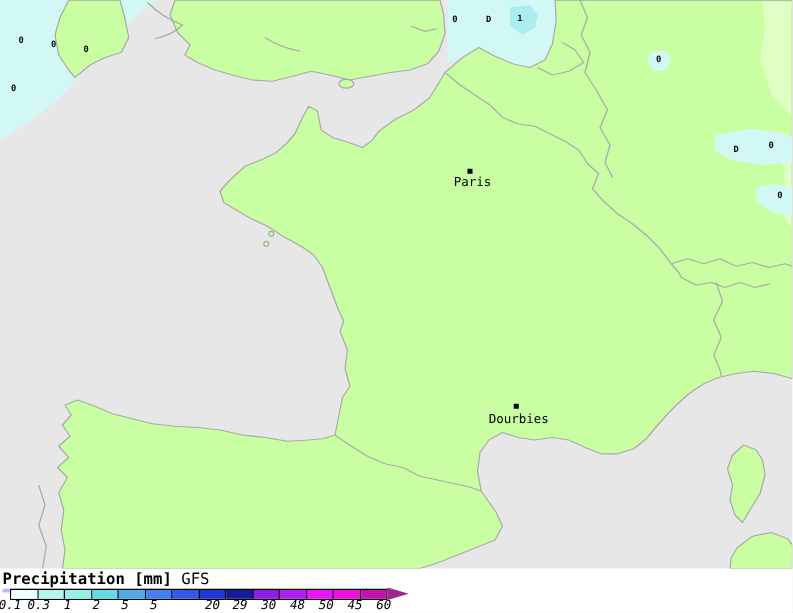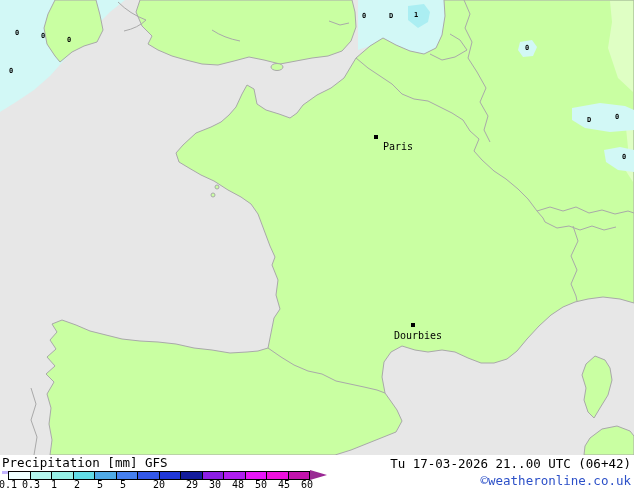--- a/index.html
+++ b/index.html
@@ -3,38 +3,38 @@
 <meta charset="utf-8">
 <style>
   html,body{margin:0;padding:0;background:#fff;}
   .screen{
     position:relative;width:634px;height:490px;overflow:hidden;background:#fff;
     font-family:"DejaVu Sans Mono","Liberation Mono",monospace;
   }
   .map-area{position:absolute;left:0;top:0;width:634px;height:455px;}
   .map-area svg{position:absolute;left:0;top:0;}
   .city-marker{position:absolute;transform:translate(-50%,-50%);width:4px;height:4px;background:#000;}
-  .city-label{position:absolute;transform:translateX(-50%);font-size:10px;line-height:10px;color:#000;white-space:nowrap;margin-left:20px;}
+  .city-label{position:absolute;transform:translateX(-50%);font-size:10px;line-height:10px;color:#000;white-space:nowrap;}
   .station-symbol{position:absolute;transform:translate(-50%,-50%);font-size:7px;line-height:7px;font-weight:bold;color:#000;}
   .legend-strip{position:absolute;left:0;top:455px;width:634px;height:35px;background:#fff;}
   .legend-title{position:absolute;left:2px;top:1px;font-size:12.5px;line-height:13px;color:#000;white-space:nowrap;}
-  .legend-title .underlined{border-bottom:3px solid #c4b5fd;padding-bottom:1px;}
+  .legend-title .underlined{border-bottom:3px solid #c4b5fd;padding-bottom:1px;font-weight:bold;}
   .colorbar{
     position:absolute;left:8px;top:16px;width:302px;height:9px;
     border:1px solid #000;box-sizing:border-box;display:flex;
   }
   .colorbar .seg{flex:1 1 auto;border-right:1px solid #000;}
   .colorbar .seg:last-child{border-right:none;}
   .colorbar-arrow{
     position:absolute;left:310px;top:15px;width:0;height:0;
     border-top:5.5px solid transparent;border-bottom:5.5px solid transparent;
     border-left:17px solid var(--arrow,#9a2894);
   }
   .scale-labels{position:absolute;left:0;top:25px;width:330px;height:10px;}
-  .scale-label{position:absolute;top:0;transform:translateX(-50%);font-size:10px;line-height:10px;color:#000;}
+  .scale-label{position:absolute;top:0;transform:translateX(-50%);font-size:10px;line-height:10px;color:#000;font-style:italic;}
   .footer-datetime{position:absolute;right:3px;top:2px;font-size:12.5px;line-height:13px;color:#000;white-space:nowrap;}
   .footer-copyright{position:absolute;right:3px;top:19px;font-size:12.5px;line-height:13px;color:var(--copyright,#2c50c8);white-space:nowrap;text-decoration:none;}
 </style>
 </head>
 <body>
 
 <div class="screen">
 
   <div class="map-area">
     <svg width="634" height="455" viewBox="0 0 634 455">
@@ -91,21 +91,21 @@
         <path d="M 604,150 L 620,147 L 634,150 L 634,172 L 618,170 L 606,162 Z"></path>
         <path d="M 520,42 L 532,40 L 537,47 L 533,56 L 523,57 L 518,50 Z"></path>
         <path fill="var(--precip-med)" d="M 408,6 L 424,4 L 430,12 L 428,22 L 418,28 L 408,20 Z"></path>
       </g>
     </svg>
 
     <div id="city-markers">
         <div class="city-marker" style="left: 376px; top: 137px;"></div>
         <div class="city-label" style="left: 378px; top: 142px;">Paris</div>
         <div class="city-marker" style="left: 413px; top: 325px;"></div>
-        <div class="city-label" style="left: 398px; top: 331px;">Dourbies</div>
+        <div class="city-label" style="left: 415px; top: 331px;">Dourbies</div>
       </div>
     <div id="station-symbols">
         <div class="station-symbol" style="left: 17px; top: 33px;">0</div>
         <div class="station-symbol" style="left: 43px; top: 36px;">0</div>
         <div class="station-symbol" style="left: 69px; top: 40px;">0</div>
         <div class="station-symbol" style="left: 11px; top: 71px;">0</div>
         <div class="station-symbol" style="left: 364px; top: 16px;">0</div>
         <div class="station-symbol" style="left: 391px; top: 16px;">D</div>
         <div class="station-symbol" style="left: 416px; top: 15px;">1</div>
         <div class="station-symbol" style="left: 527px; top: 48px;">0</div>
@@ -138,25 +138,23 @@
       </div>
     <div class="colorbar-arrow"></div>
     <div class="scale-labels" id="scale-labels">
         <div class="scale-label" style="left: 8px;">0.1</div>
         <div class="scale-label" style="left: 31px;">0.3</div>
         <div class="scale-label" style="left: 54px;">1</div>
         <div class="scale-label" style="left: 77px;">2</div>
         <div class="scale-label" style="left: 100px;">5</div>
         <div class="scale-label" style="left: 123px;">5</div>
         <div class="scale-label" style="left: 146px; margin-top: 32px;">15</div>
-        <div class="scale-label" style="left: 159px;">20</div>
+        <div class="scale-label" style="left: 170px;">20</div>
         <div class="scale-label" style="left: 192px;">29</div>
         <div class="scale-label" style="left: 215px;">30</div>
         <div class="scale-label" style="left: 238px;">48</div>
         <div class="scale-label" style="left: 261px;">50</div>
         <div class="scale-label" style="left: 284px;">45</div>
         <div class="scale-label" style="left: 307px;">60</div>
       </div>
-    <div class="footer-datetime">Tu 17-03-2026 21..00 UTC (06+42)</div>
-    <a class="footer-copyright" href="#">©weatheronline.co.uk</a>
   </div>
 
 </div>
 
 </body></html>

